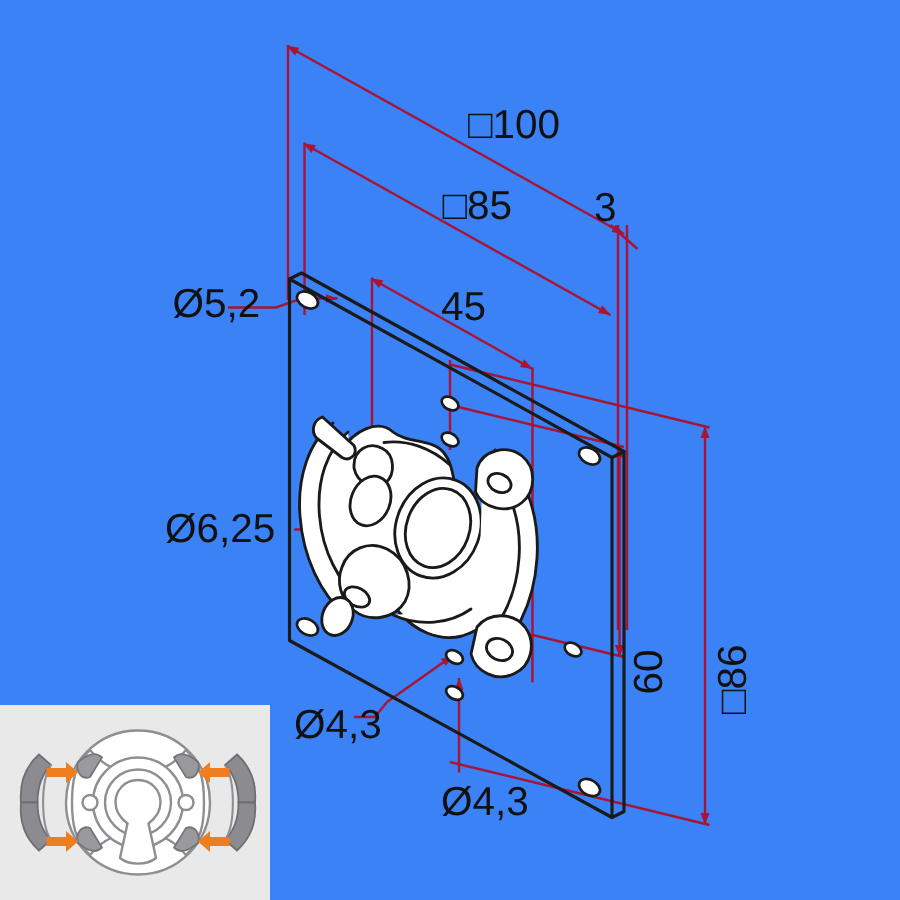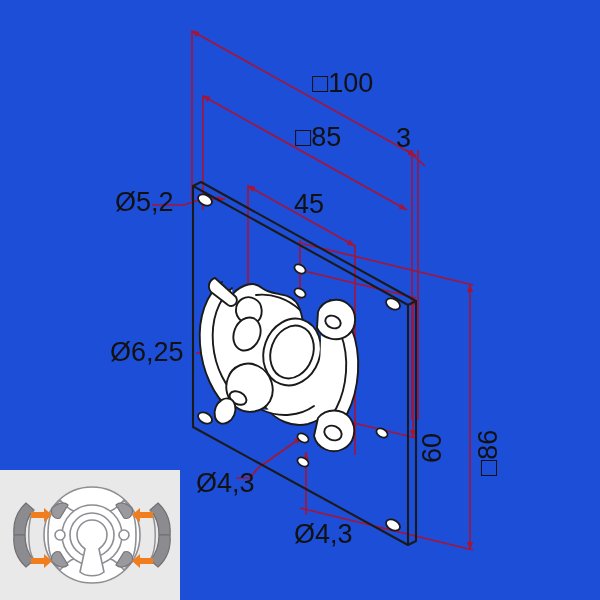--- a/index.html
+++ b/index.html
@@ -1,18 +1,18 @@
 <!DOCTYPE html>
 <html><head>
 <meta charset="utf-8">
 <style>
   html,body{margin:0;padding:0;background:#ffffff;}
   body{width:600px;height:600px;overflow:hidden;
        font-family:"Liberation Sans", sans-serif;}
-  #stage{position:relative;width:600px;height:600px;background:#1d4ed8;}
+  #stage{position:relative;width:600px;height:600px;background:#3b82f6;}
   #stage svg{position:absolute;left:0;top:0;}
   .dimtext{font-family:"Liberation Sans", sans-serif;font-size:27px;fill:#111111;}
 </style>
 </head>
 <body>
 
 <div id="stage">
 
   <svg width="600" height="600" viewBox="0 0 600 600">
 

